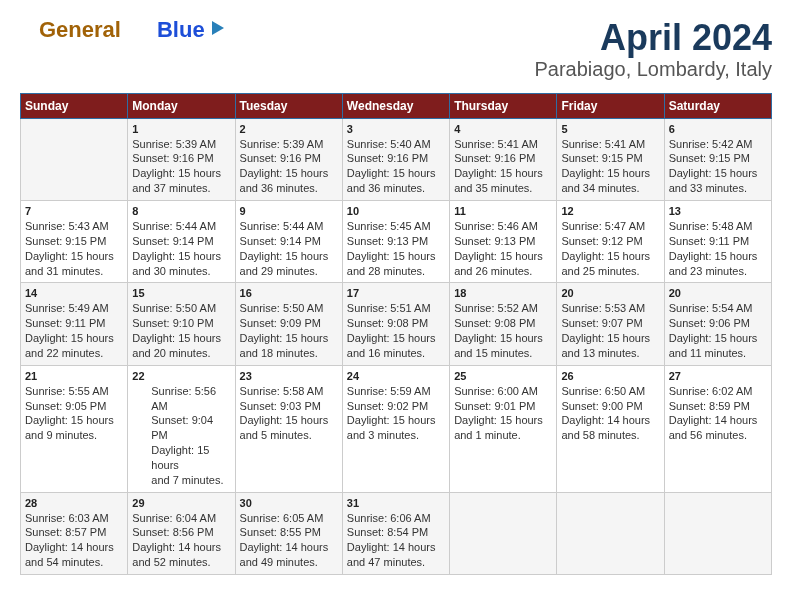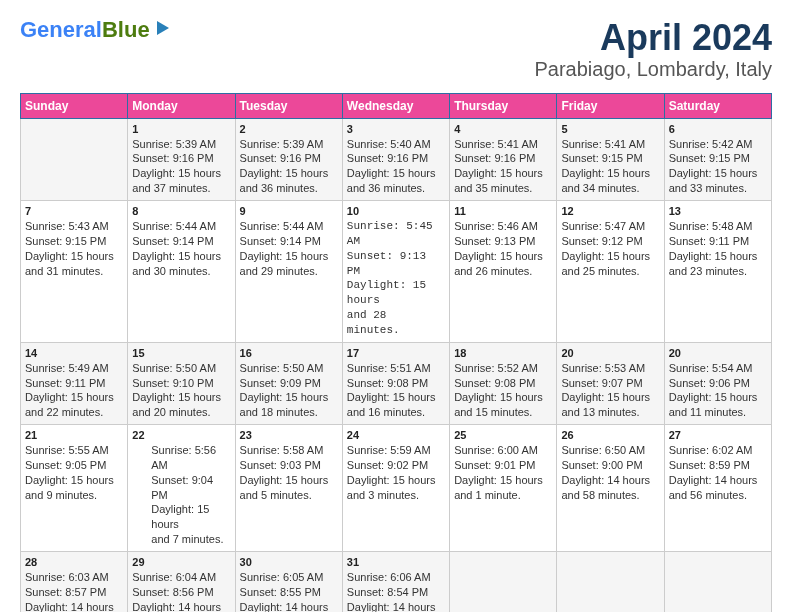--- a/index.html
+++ b/index.html
@@ -46,21 +46,21 @@
     .location {
       font-size: 20px;
       color: #555;
     }
     table {
       width: 100%;
       border-collapse: collapse;
       table-layout: fixed;
     }
     thead tr th {
-      background-color: #ec4899;
+      background-color: #7f1d1d;
       color: #fff;
       font-size: 12px;
       font-weight: bold;
       padding: 5px 4px;
       text-align: left;
       border: 1px solid #2e6da4;
     }
     tbody tr td {
       border: 1px solid #ccc;
       vertical-align: top;
@@ -88,21 +88,21 @@
     }
   </style>
 </head>
 <body>
 
 <div class="page">
   <div class="header">
     <div class="logo">
       <div style="display:flex;align-items:center;">
         <span class="logo-text">
-          <span style="color:#3b82f6;">General</span><span style="color:#4d7c0f;">Blue</span>
+          <span style="color:#a16207;margin-left:19px;">General</span><span style="color:#1d4ed8;padding-left:36px;">Blue</span>
         </span>
         <span style="display:inline-block;margin-left:3px;">
           <svg width="18" height="18" viewBox="0 0 18 18">
             <polygon points="4,2 16,9 4,16" fill="#2980b9"></polygon>
           </svg>
         </span>
       </div>
     </div>
     <div class="title-block">
       <div class="month-year">April 2024</div>
@@ -185,21 +185,21 @@
           </td>
           <td>
             <span class="day-num">9</span>
             <div class="cell-info" style="white-space: pre-line;">Sunrise: 5:44 AM
 Sunset: 9:14 PM
 Daylight: 15 hours
 and 29 minutes.</div>
           </td>
           <td>
             <span class="day-num">10</span>
-            <div class="cell-info" style="white-space: pre-line; font-family: Liberation Mono, monospace;">Sunrise: 5:45 AM
+            <div class="cell-info" style="white-space: pre-line;">Sunrise: 5:45 AM
 Sunset: 9:13 PM
 Daylight: 15 hours
 and 28 minutes.</div>
           </td>
           <td>
             <span class="day-num">11</span>
             <div class="cell-info" style="white-space: pre-line;">Sunrise: 5:46 AM
 Sunset: 9:13 PM
 Daylight: 15 hours
 and 26 minutes.</div>

